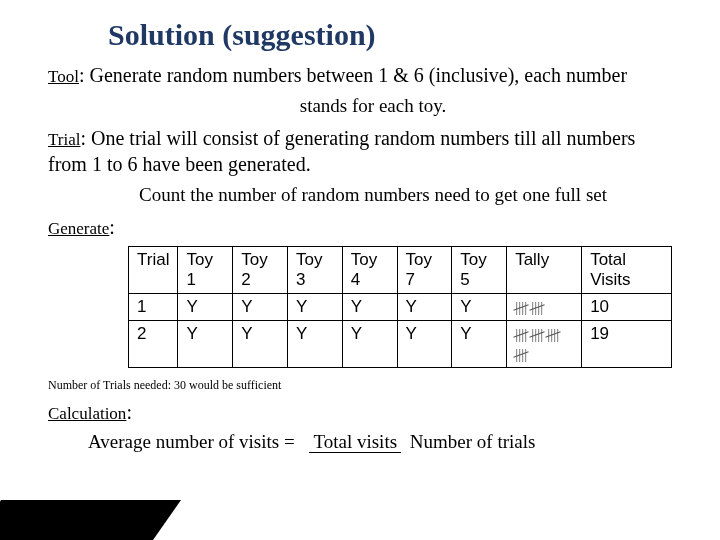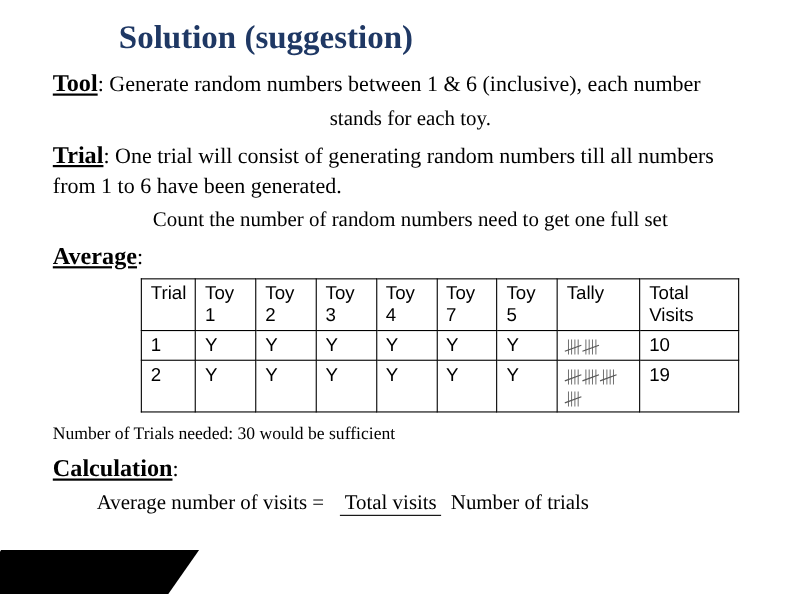--- a/index.html
+++ b/index.html
@@ -21,23 +21,23 @@
     color: #1f3864;
     margin-left: 60px;
     margin-bottom: 10px;
   }
   .section {
     font-size: 20px;
     margin-bottom: 6px;
     line-height: 1.3;
   }
   .label {
-    font-size: 22px;
+    font-size: 17px;
     text-decoration: underline;
-    font-weight: bold;
+    font-weight: normal;
   }
   .indent {
     margin-left: 26px;
     font-size: 19px;
     line-height: 1.3;
     margin-bottom: 6px;
     text-align: center;
   }
   table {
     border-collapse: collapse;
@@ -127,21 +127,21 @@
     <span class="label">Tool</span><span>: Generate random numbers between 1 &amp; 6 (inclusive), each number</span>
   </div>
   <div class="indent">stands for each toy.</div>
 
   <div class="section">
     <span class="label">Trial</span><span>: One trial will consist of generating random numbers till all numbers from 1 to 6 have been generated.</span>
   </div>
   <div class="indent">Count the number of random numbers need to get one full set</div>
 
   <div class="section">
-    <span class="label">Average</span><span>:</span>
+    <span class="label">Generate</span><span>:</span>
   </div>
 
   <table>
     <thead>
       <tr>
         <th>Trial</th>
         <th>Toy 1</th>
         <th>Toy 2</th>
         <th>Toy 3</th>
         <th>Toy 4</th>
@@ -170,21 +170,21 @@
           <td>Y</td>
           <td>Y</td>
           <td>Y</td>
           <td>Y</td>
           <td class="tally-cell"><span class="tally-group">||||</span><span class="tally-group">||||</span><span class="tally-group">||||</span><span class="tally-group">||||</span></td>
           <td>19</td>
         </tr>
       </tbody>
   </table>
 
-  <div class="section" style="font-size:16px;">Number of Trials needed:  30 would be sufficient</div>
+  <div class="section" style="font-size:12px;">Number of Trials needed:  30 would be sufficient</div>
 
   <div class="section">
     <span class="label">Calculation</span><span>:</span>
   </div>
 
   <div class="calc-row">
     <span>Average number of visits =</span>
     <span class="frac">
       <span class="top">Total visits</span>
       <span class="bot">Number of trials</span>

